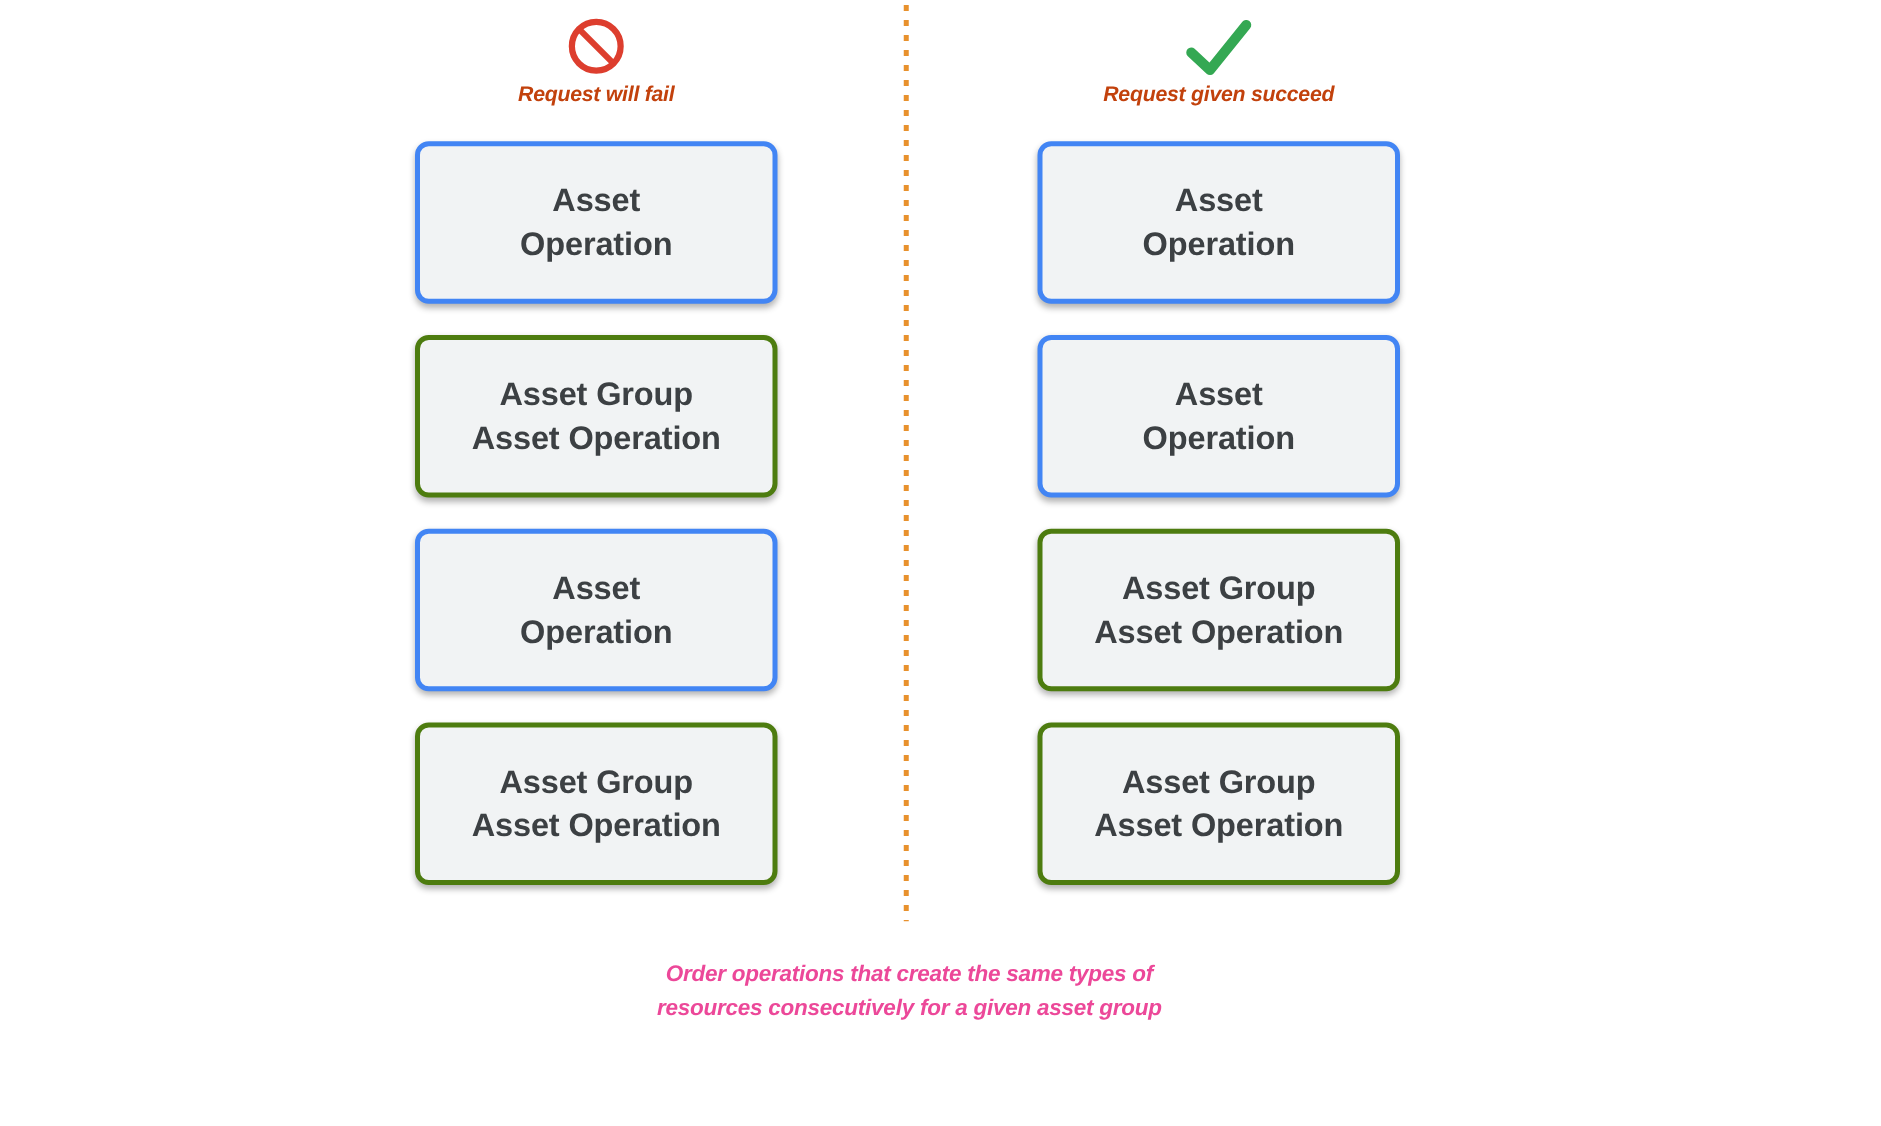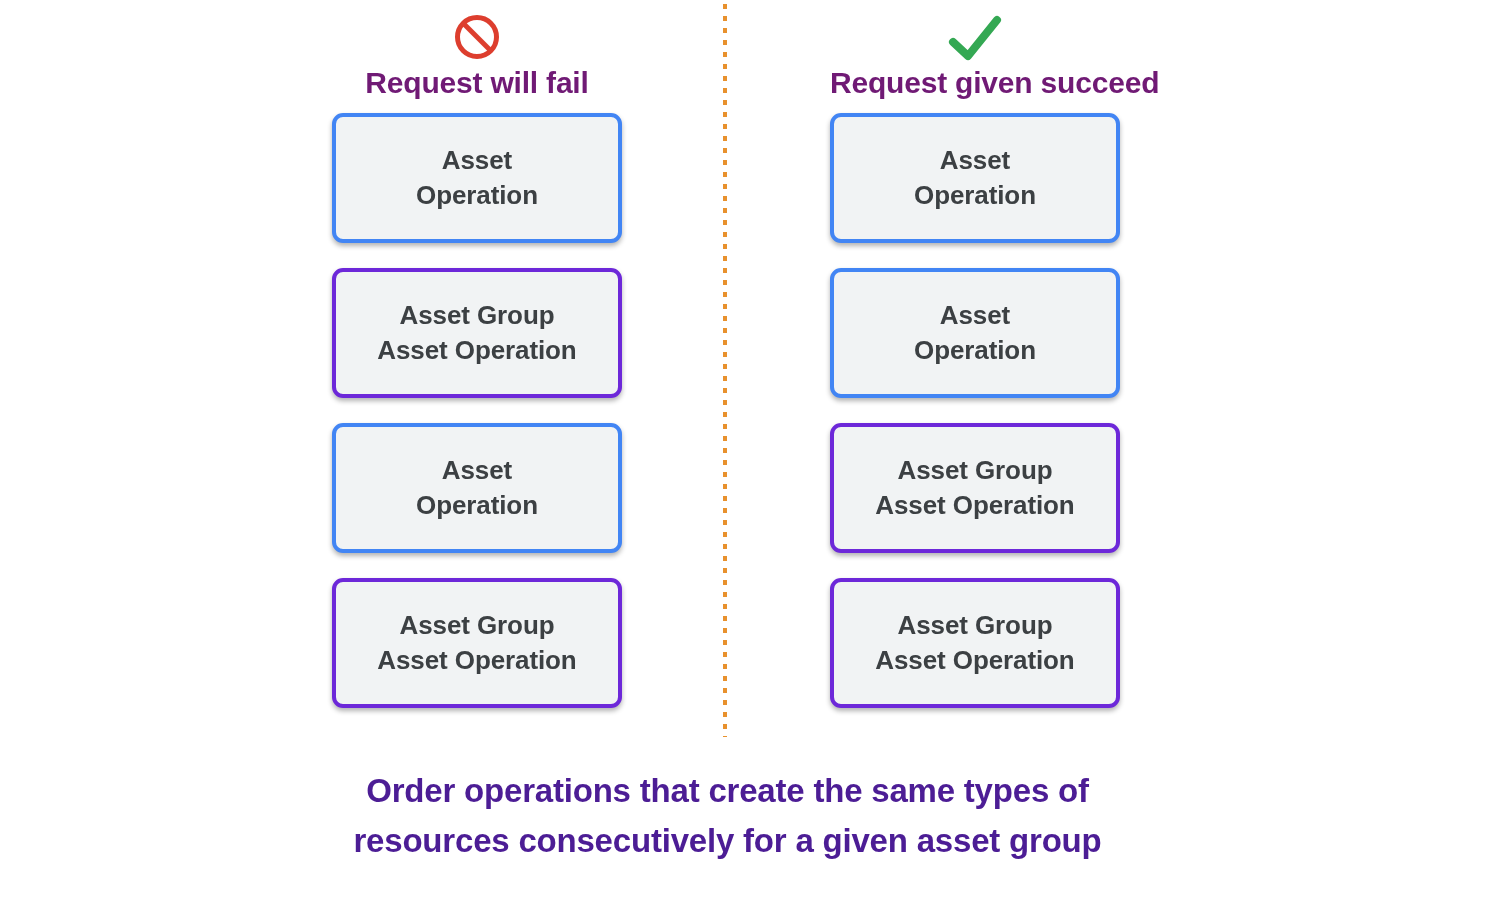--- a/index.html
+++ b/index.html
@@ -55,68 +55,70 @@
 
   .header-icon {
     display: block;
     margin: 0 auto 4px auto;
     height: 50px;
     line-height: 0;
   }
   .header-icon svg { display: block; margin: 0 auto; }
 
   .header-label {
-    font-size: 30px;
+    font-size: 17px;
     font-weight: bold;
-    color: #701a75;
+    color: #c2410c;
     letter-spacing: -0.2px;
     white-space: nowrap;
+    font-style: italic;
   }
 
   
   .op-box {
     position: relative;
     width: 290px;
     height: 130px;
     margin-bottom: 25px;
     border-radius: 11px;
     background: #f1f3f4;
     display: flex;
     align-items: center;
     justify-content: center;
     box-shadow: 0 3px 5px rgba(0,0,0,0.30);
   }
   .op-box:last-child { margin-bottom: 0; }
 
   .op-box.blue   { border: 4px solid #4285f4; }
-  .op-box.orange { border: 4px solid #6d28d9; }
+  .op-box.orange { border: 4px solid #4d7c0f; }
 
   .op-text {
     font-size: 26px;
     font-weight: bold;
     color: #3c4043;
     line-height: 1.36;
     text-align: center;
     letter-spacing: -0.1px;
     white-space: pre-line;
   }
 
   
   .caption {
     position: absolute;
     left: 0;
     top: 766px;
     width: 1455px;
     text-align: center;
-    font-size: 33px;
+    font-size: 18px;
     font-weight: bold;
-    color: #4c1d95;
+    color: #ec4899;
     line-height: 1.52;
     letter-spacing: -0.2px;
     white-space: pre-line;
+    font-style: italic;
   }
 </style>
 </head>
 <body>
 
 <div id="canvas">
 
   <div class="divider"></div>
 
   <div class="col-header left">

